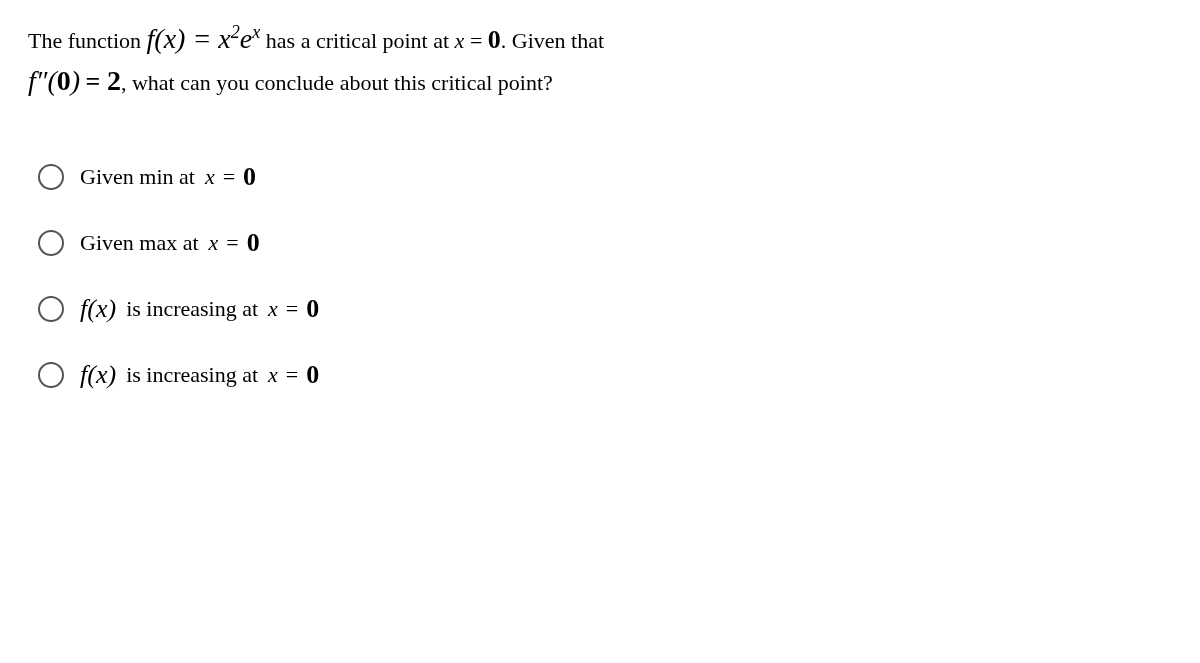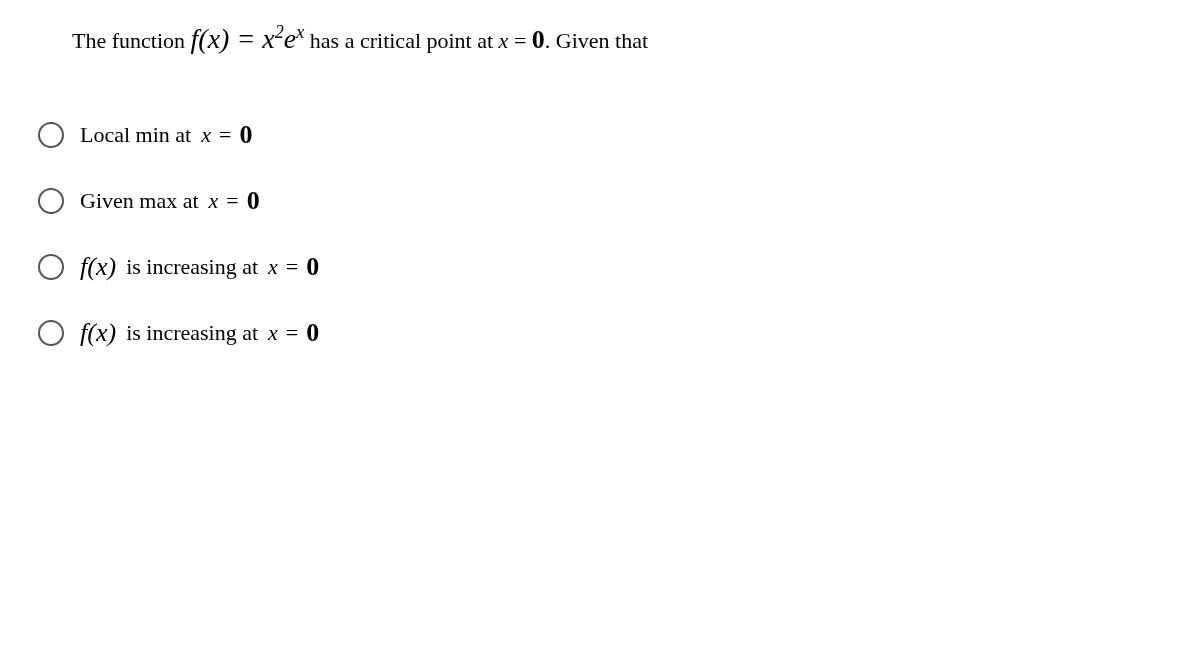--- a/index.html
+++ b/index.html
@@ -70,21 +70,20 @@
     sup {
       font-size: 0.65em;
       vertical-align: super;
     }
 
     
     .q-line1 {
       font-size: 22px;
       display: block;
       line-height: 1.5;
-      margin-left: 44px;
     }
 
     .q-line2 {
       font-size: 22px;
       display: block;
       line-height: 1.5;
     }
 
     .large-italic {
       font-size: 28px;
@@ -97,28 +96,35 @@
 <div class="page-container">
 
   <div class="question-text">
     <span class="q-line1">
       <span>The function</span>
       
       <span class="large-italic"> <i>f</i>(<i>x</i>) = <i>x</i><sup>2</sup><i>e</i><sup><i>x</i></sup></span>
       <span> has a critical point at <i>x</i> = <span style="font-weight:bold;font-size:26px;">0</span>.</span>
       <span>Given that</span>
     </span>
+    <span class="q-line2">
+      
+      <span class="large-italic"><i>f</i>″(<span style="font-weight:bold;font-style:normal;font-size:28px;">0</span>)</span>
+      <span style="font-size:26px; font-weight:bold;"> = </span>
+      <span style="font-size:28px; font-weight:bold;">2</span><span style="font-size:22px;">,</span>
+      <span style="font-size:22px;"> what can you conclude about this critical point?</span>
+    </span>
   </div>
 
   <div class="options-container">
 
     <div class="option-row">
       <span class="radio-circle"></span>
       <span class="option-label">
-        <span>Local min at</span>
+        <span>Given min at</span>
         <span style="font-style:italic; margin-left:6px;"> <i>x</i></span>
         <span style="margin: 0 4px;"> =</span>
         <span style="font-weight:bold; font-size:26px;">0</span>
       </span>
     </div>
 
     <div class="option-row">
       <span class="radio-circle"></span>
       <span class="option-label">
         <span>Given max at</span>

